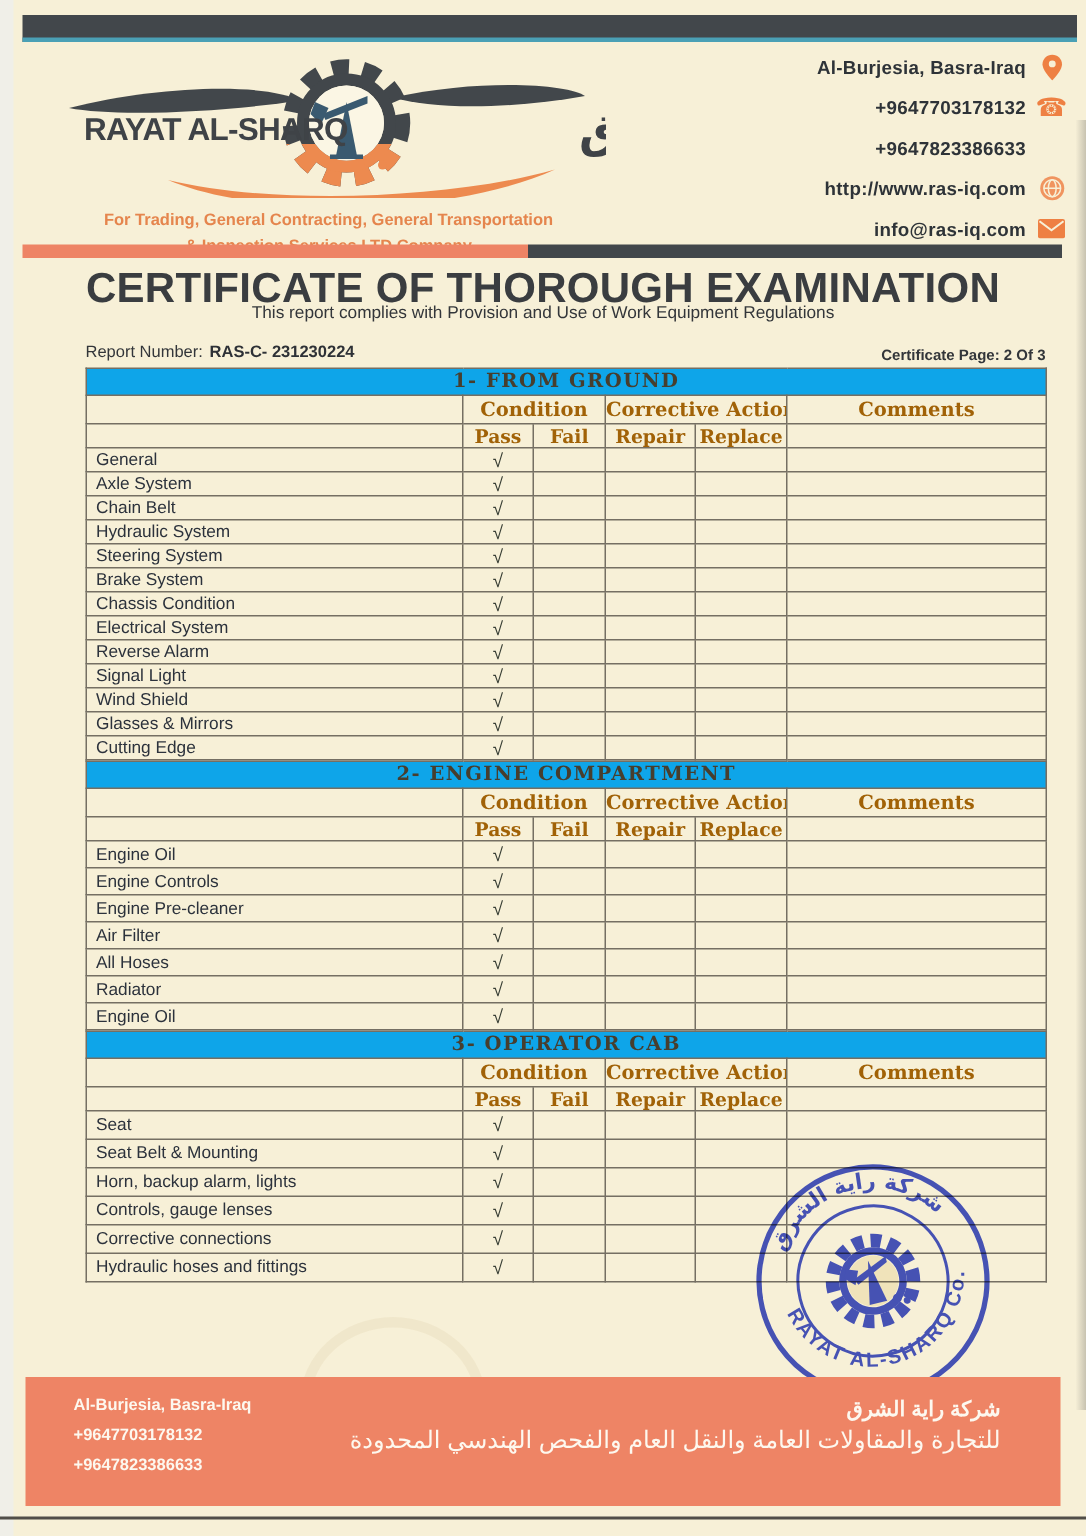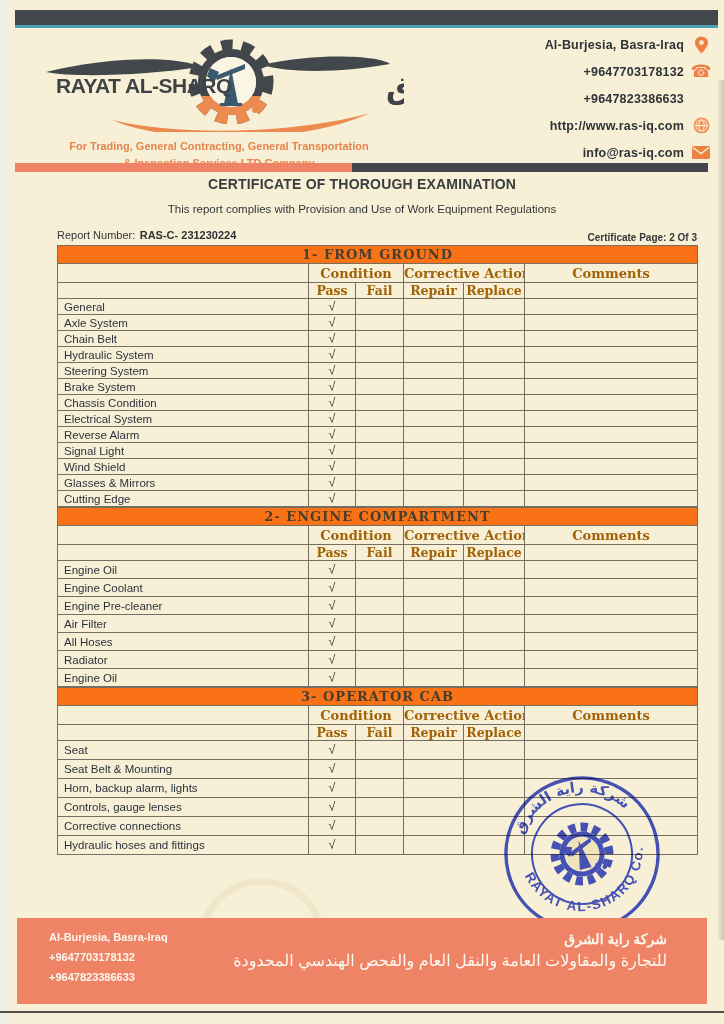--- a/index.html
+++ b/index.html
@@ -26,35 +26,35 @@
             gap:10px;align-items:flex-end;}
   .contact-row{display:flex;align-items:center;gap:8px;height:17px;}
   .contact-text{font-size:12.5px;font-weight:bold;color:#2e3338;letter-spacing:0.2px;}
   .contact-icon{width:18px;height:18px;display:flex;align-items:center;justify-content:center;}
 
   
   .div-orange{left:15px;top:163px;width:337px;height:9px;background:#ee8465;}
   .div-dark{left:352px;top:163px;width:356px;height:9px;background:#42474b;}
 
   
-  .title{left:0;top:176px;width:724px;text-align:center;font-size:14px;
+  .title{left:0;top:176px;width:724px;text-align:center;font-size:28px;
          font-weight:bold;color:#3a3d40;letter-spacing:0.2px;}
   .subtitle{left:0;top:203px;width:724px;text-align:center;font-size:11.5px;
             color:#33363a;}
   .report-row{left:57px;top:225px;width:640px;display:flex;
               justify-content:space-between;align-items:flex-end;}
   .report-label{font-size:11px;color:#33363a;}
   .report-value{font-size:11px;font-weight:bold;color:#2e3136;}
   .cert-page{font-size:10px;font-weight:bold;color:#33363a;}
 
   
   .tables{left:57px;top:245px;width:640px;}
   table{border-collapse:collapse;width:640px;table-layout:fixed;}
   td,th{border:1px solid #756f63;padding:0;overflow:hidden;white-space:nowrap;}
-  .section-bar td{background:#f97316;height:17px;text-align:center;
+  .section-bar td{background:#0ea5e9;height:17px;text-align:center;
       font-family:"DejaVu Serif","Liberation Serif",serif;font-weight:bold;
       font-size:13px;color:#473e2e;letter-spacing:1px;}
   thead th{font-family:"DejaVu Serif","Liberation Serif",serif;color:#a16207;
       font-weight:bold;background:transparent;}
   .hrow-a th{height:18px;font-size:13px;}
   .hrow-b th{height:15px;font-size:12.5px;}
   tbody td{font-size:11.5px;color:#2c323c;}
   tbody td:first-child{padding-left:6px;text-align:left;}
   td.mark{text-align:center;font-size:12.5px;color:#373d33;}
   .sec-0 tbody td{height:15px;}
@@ -347,21 +347,21 @@
     <tbody>
         <tr>
           <td>Engine Oil</td>
           <td class="mark">√</td>
           <td class="mark"></td>
           <td class="mark"></td>
           <td class="mark"></td>
           <td class="mark"></td>
         </tr>
         <tr>
-          <td>Engine Coolant</td>
+          <td>Engine Controls</td>
           <td class="mark">√</td>
           <td class="mark"></td>
           <td class="mark"></td>
           <td class="mark"></td>
           <td class="mark"></td>
         </tr>
         <tr>
           <td>Engine Pre-cleaner</td>
           <td class="mark">√</td>
           <td class="mark"></td>

